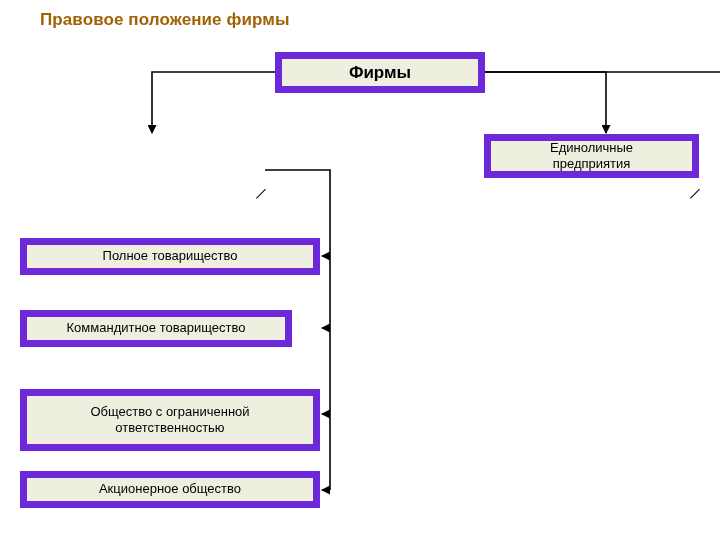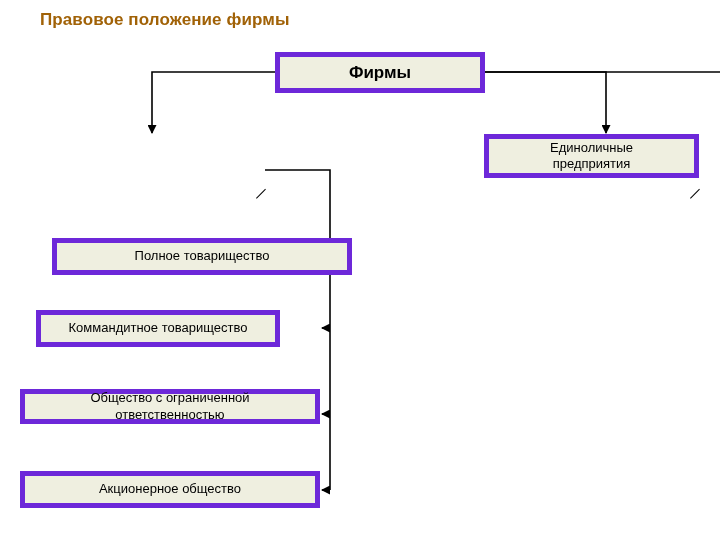--- a/index.html
+++ b/index.html
@@ -28,21 +28,21 @@
     width: 720px;
     font-size: 17px;
     font-weight: bold;
     color: #a16207;
     letter-spacing: 0.1px;
     margin-left: 40px;
   }
   .node {
     position: absolute;
     box-sizing: border-box;
-    border: 5px solid #6d28d9;
+    border: 7px solid #6d28d9;
     background: #efefe0;
     color: #000000;
     display: flex;
     align-items: center;
     justify-content: center;
     text-align: center;
     line-height: 1.25;
     padding: 2px 6px;
   }
   .node-inner {
@@ -118,29 +118,29 @@
   <div class="corner" style="left:256px; top:189px;"></div>
   <div class="corner-line" style="left:256px; top:198px;"></div>
 
   <div class="node small" style="left:484px; top:134px; width:215px; height:44px;">
     <span class="node-inner">Единоличные
 предприятия</span>
   </div>
   <div class="corner" style="left:690px; top:189px;"></div>
   <div class="corner-line" style="left:690px; top:198px;"></div>
 
-  <div class="node list" style="left:20px; top:238px; width:300px; height:37px;margin-left:32px;">
+  <div class="node list" style="left:20px; top:238px; width:300px; height:37px;">
     <span class="node-inner">Полное товарищество</span>
   </div>
 
-  <div class="node list" style="left:36px; top:310px; width:244px; height:37px;">
+  <div class="node list" style="left:20px; top:310px; width:272px; height:37px;">
     <span class="node-inner">Коммандитное товарищество</span>
   </div>
 
-  <div class="node list" style="left:20px; top:389px; width:300px; height:35px;">
+  <div class="node list" style="left:20px; top:389px; width:300px; height:62px;">
     <span class="node-inner">Общество с ограниченной
 ответственностью</span>
   </div>
 
   <div class="node list" style="left:20px; top:471px; width:300px; height:37px;">
     <span class="node-inner">Акционерное общество</span>
   </div>
 
 </div>
 

